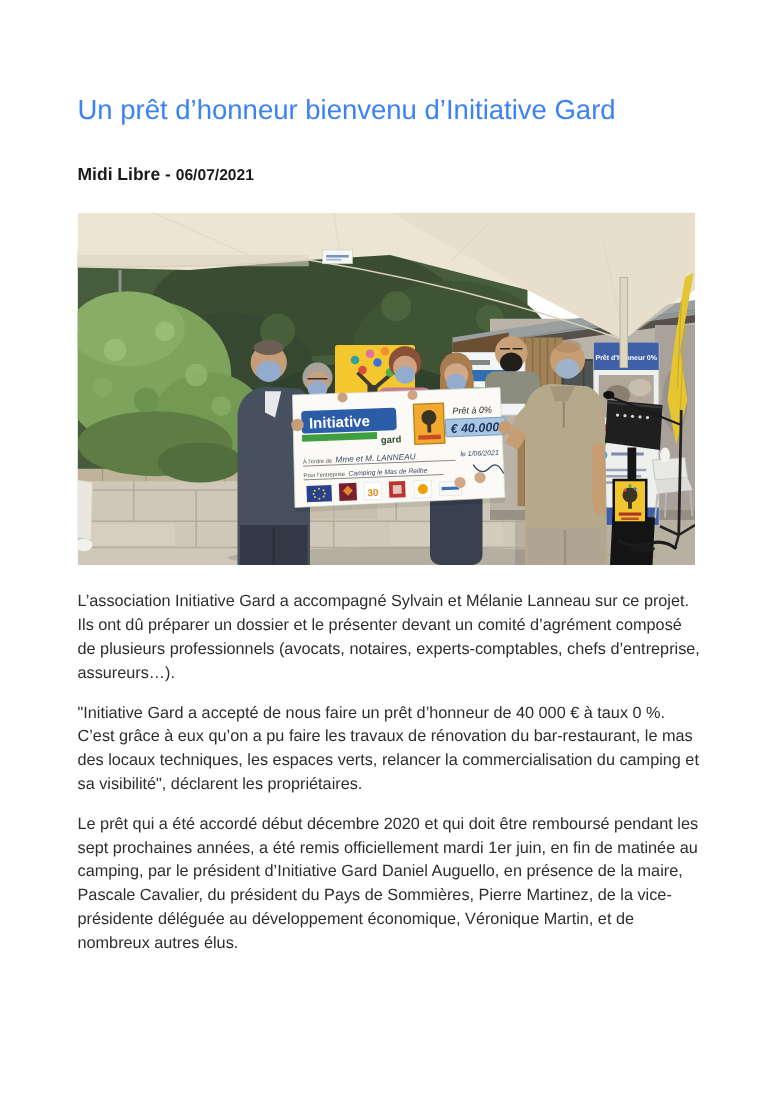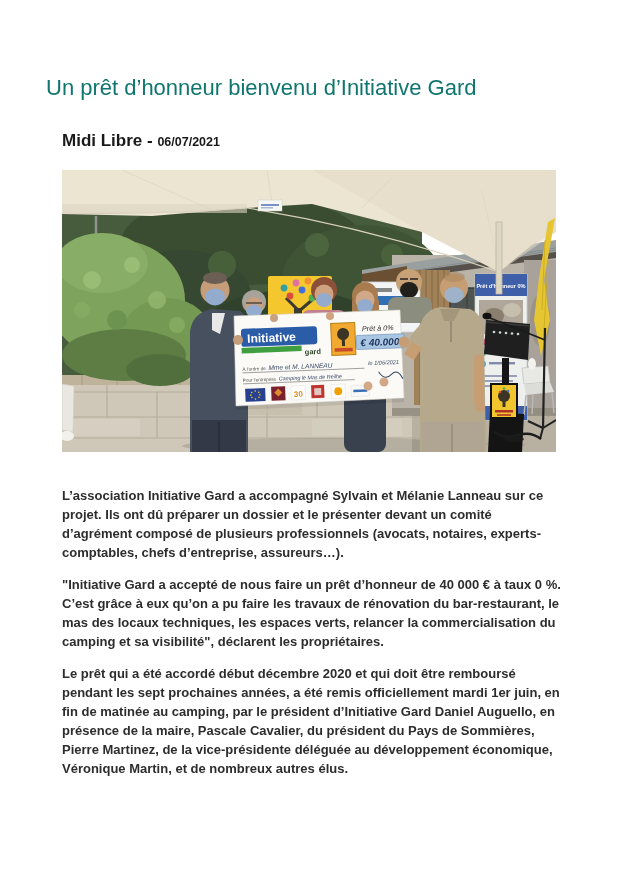--- a/index.html
+++ b/index.html
@@ -1,28 +1,28 @@
 <!DOCTYPE html>
 <html><head>
 <meta charset="utf-8">
 <style>
   html,body{margin:0;padding:0;background:#ffffff;}
   body{width:617px;height:881px;position:relative;overflow:hidden;
        font-family:"Liberation Sans","DejaVu Sans",sans-serif;color:#1a1a1a;}
   .page{position:absolute;inset:0;background:#fff;}
-  .title{position:absolute;left:46px;top:58px;width:500px;
-         font-size:22px;line-height:30px;font-weight:400;color:#0f766e;}
+  .title{position:absolute;left:62px;top:58px;width:500px;
+         font-size:22px;line-height:30px;font-weight:400;color:#3b82f6;}
   .byline{position:absolute;left:62px;top:131px;width:500px;
           font-weight:700;color:#1a1a1a;}
-  .byline .src{font-size:17px;}
+  .byline .src{font-size:14px;}
   .byline .date{font-size:12.5px;}
   .photo-wrap{position:absolute;left:62px;top:170px;width:494px;height:282px;overflow:hidden;}
   .photo-wrap svg{display:block;}
-  .article{position:absolute;left:62px;top:486px;width:500px;
-           font-size:13px;line-height:19px;color:#2d2d2d;font-weight:bold;}
+  .article{position:absolute;left:62px;top:471px;width:500px;
+           font-size:13px;line-height:19px;color:#2d2d2d;}
   .article p{margin:0 0 13px 0;}
   svg text{font-family:"Liberation Sans","DejaVu Sans",sans-serif;}
   .hand{font-style:italic;}
 </style>
 </head>
 <body>
 
 <div class="page">
 
   <h1 class="title">Un prêt d’honneur bienvenu d’Initiative Gard</h1>

